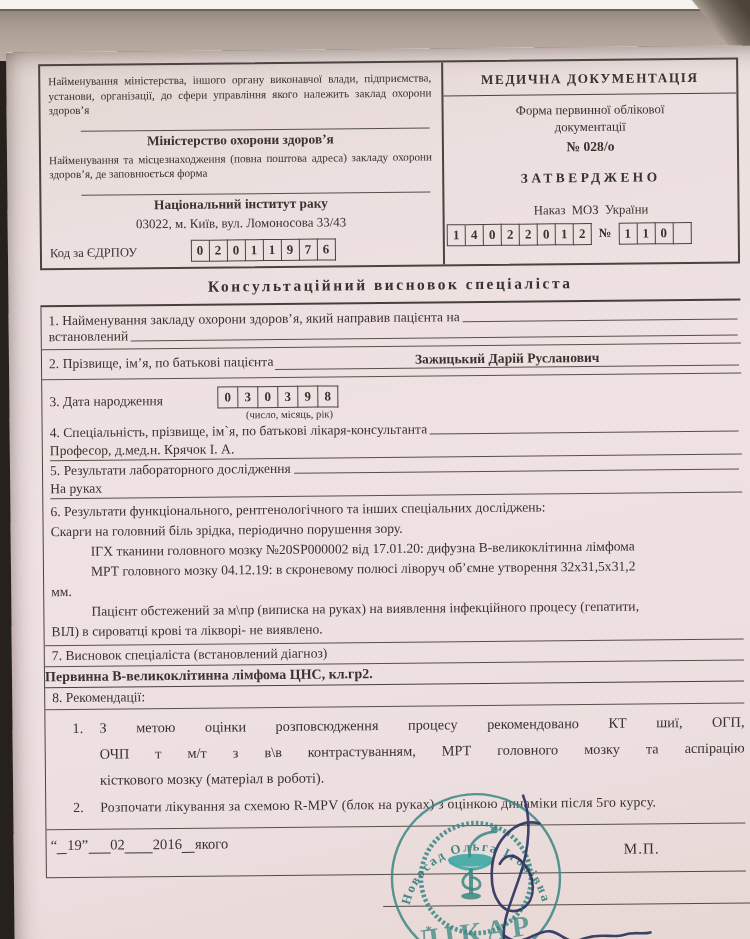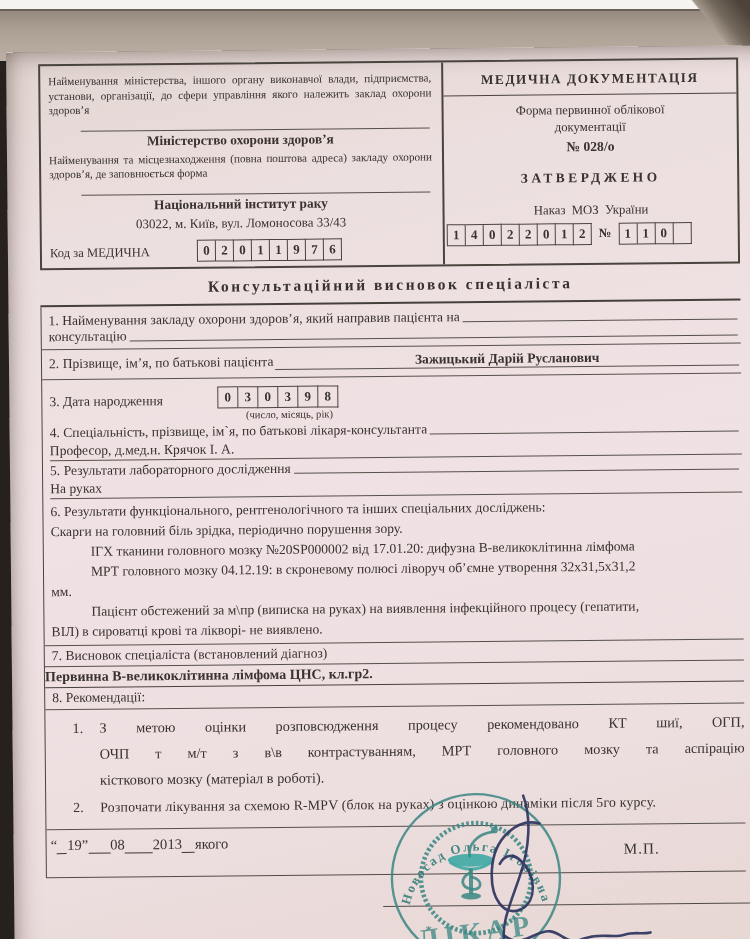--- a/index.html
+++ b/index.html
@@ -91,21 +91,21 @@
       <div class="header-box">
         <div class="cell-l">
           <div class="note">Найменування міністерства, іншого органу виконавчої влади, підприємства, установи, організації, до сфери управління якого належить заклад охорони здоров’я</div>
           <div class="wline"></div>
           <div class="center-bold">Міністерство охорони здоров’я</div>
           <div class="note" style="margin-top:3px">Найменування та місцезнаходження (повна поштова адреса) закладу охорони здоров’я, де заповнюється форма</div>
           <div class="wline"></div>
           <div class="center-bold">Національний інститут раку</div>
           <div class="addr">03022, м. Київ, вул. Ломоносова 33/43</div>
           <div class="edrpou-row">
-            <span class="lbl">Код за МЕДИЧНА</span>
+            <span class="lbl">Код за ЄДРПОУ</span>
             <span class="cells">
               <span class="cellbox">0</span>
               <span class="cellbox">2</span>
               <span class="cellbox">0</span>
               <span class="cellbox">1</span>
               <span class="cellbox">1</span>
               <span class="cellbox">9</span>
               <span class="cellbox">7</span>
               <span class="cellbox">6</span>
             </span>
@@ -147,21 +147,21 @@
       <div class="title-row">Консультаційний висновок спеціаліста</div>
 
       <div class="body-wrap">
 
         <div class="row bb pad" style="padding-top:6px;padding-bottom:4px">
           <div class="flexrow">
             <span>1.  Найменування  закладу охорони здоров’я, який направив пацієнта на</span>
             <span class="fill"></span>
           </div>
           <div class="flexrow">
-            <span>консультацію</span>
+            <span>встановлений</span>
             <span class="fill"></span>
           </div>
         </div>
 
         <div class="row bb pad flexrow" style="padding-top:5px;padding-bottom:7px">
           <span>2. Прізвище, ім’я, по батькові пацієнта</span>
           <span class="entry">Зажицький Дарій Русланович</span>
         </div>
 
         <div class="row pad">
@@ -220,21 +220,21 @@
           </div>
           <div class="item item2">
             <span class="inum">2.</span>
             <span class="ibody">
               <div class="nline clip">Розпочати лікування за схемою R-MPV (блок на руках)  з оцінкою динаміки після 5го курсу.</div>
             </span>
           </div>
         </div>
 
         <div class="date-row">
-          <span>“</span><span class="u" style="width:10px"></span><span>19</span><span>”</span><span class="u" style="width:22px"></span><span>08</span><span class="u" style="width:28px"></span><span>2013</span><span class="u" style="width:13px"></span><span>якого</span>
+          <span>“</span><span class="u" style="width:10px"></span><span>19</span><span>”</span><span class="u" style="width:22px"></span><span>02</span><span class="u" style="width:28px"></span><span>2016</span><span class="u" style="width:13px"></span><span>якого</span>
           <span class="mp">М.П.</span>
         </div>
       </div>
 
       <div class="post">
         <div class="post-line"></div>
       </div>
     </div>
 
     <svg class="stamp-svg" width="310" height="215" viewBox="0 0 310 215">

